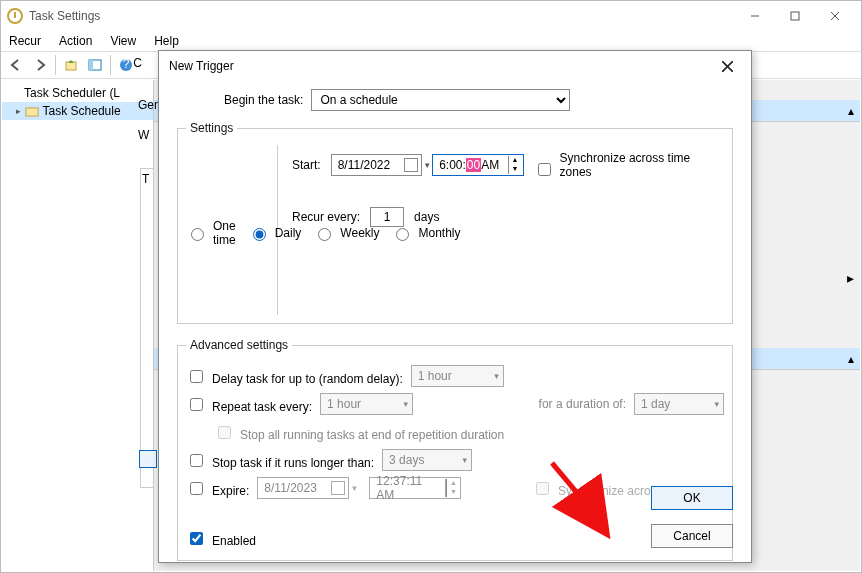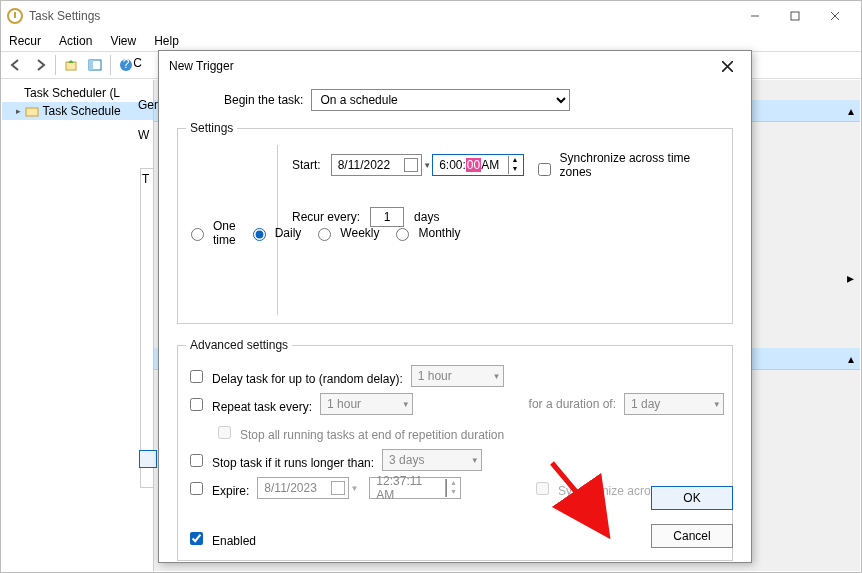--- a/index.html
+++ b/index.html
@@ -65,21 +65,21 @@
   .chk input { accent-color:#0a64c2; width:13px; height:13px; }
 
   .recur-row { margin-top:28px; display:flex; align-items:center; gap:10px; }
   .num-input { width:34px; height:20px; border:1px solid #888; text-align:center; }
 
   .adv { margin-top:14px; }
   .adv-row { display:flex; align-items:center; gap:8px; height:28px; }
   .adv-row.disabled { color:#888; }
   .dd { height:22px; border:1px solid #aaa; background:#f6f6f6; display:flex; align-items:center; padding:0 18px 0 6px; position:relative; color:#888; }
   .dd::after { content:"▾"; position:absolute; right:4px; font-size:9px; color:#888; }
-  .dd.w96 { width:93px; } .dd.w90 { width:100px; }
+  .dd.w96 { width:93px; } .dd.w90 { width:90px; }
   .indent { margin-left:28px; }
   .date-input.gray { border-color:#aaa; color:#888; }
   .date-input.gray .date-cal { border-color:#aaa; }
 
   .enabled-row { margin-top:22px; }
   .enabled-row input { accent-color:#0a64c2; }
 
   .dlg-buttons { position:absolute; right:18px; bottom:14px; display:flex; gap:14px;flex-direction:column; }
   .btn { width:82px; height:24px; border:1px solid #888; background:#fafafa; display:flex; align-items:center; justify-content:center; }
   .btn.primary { border:1px solid #0a64c2; background:#eaf3fc; }

